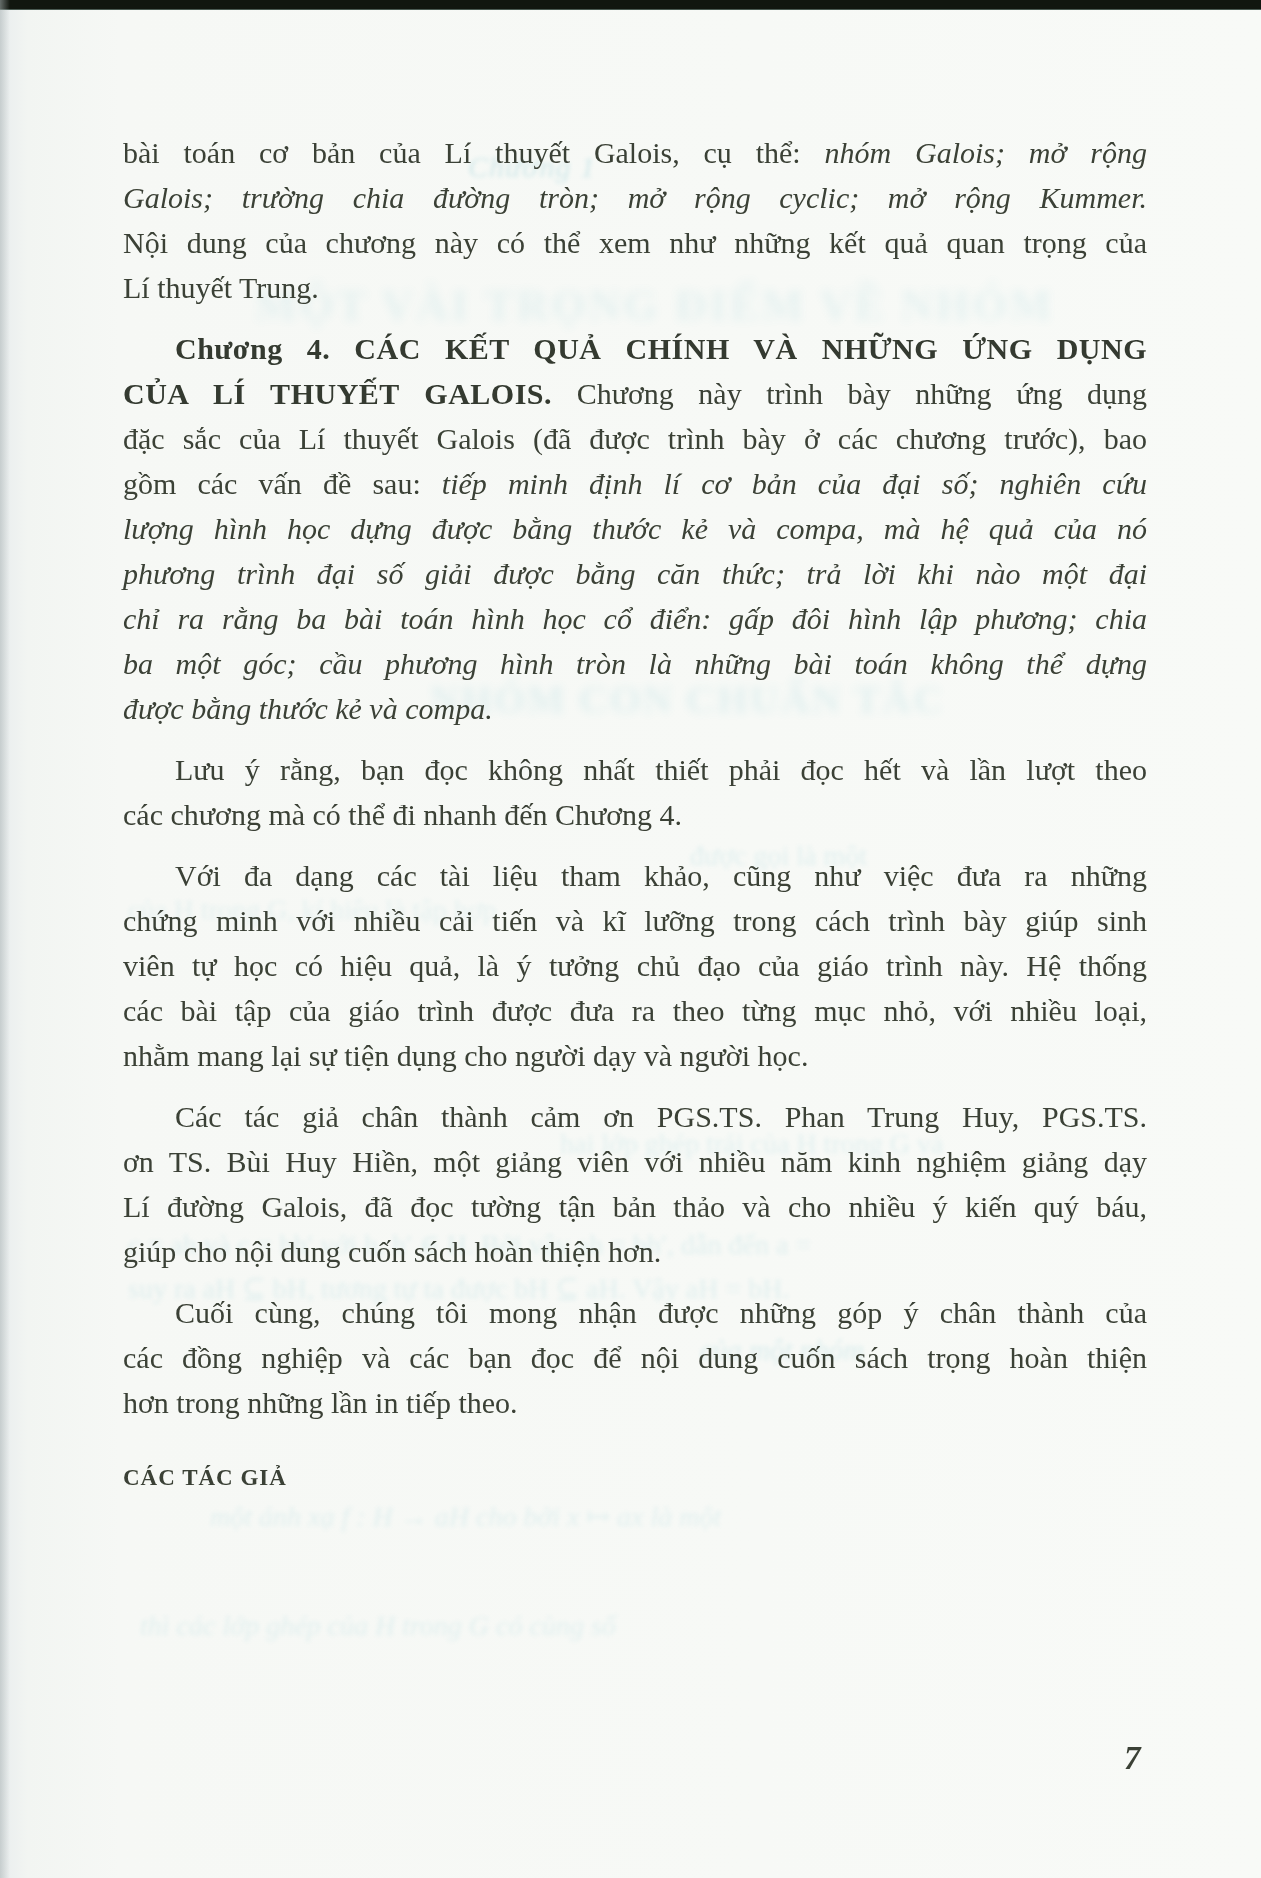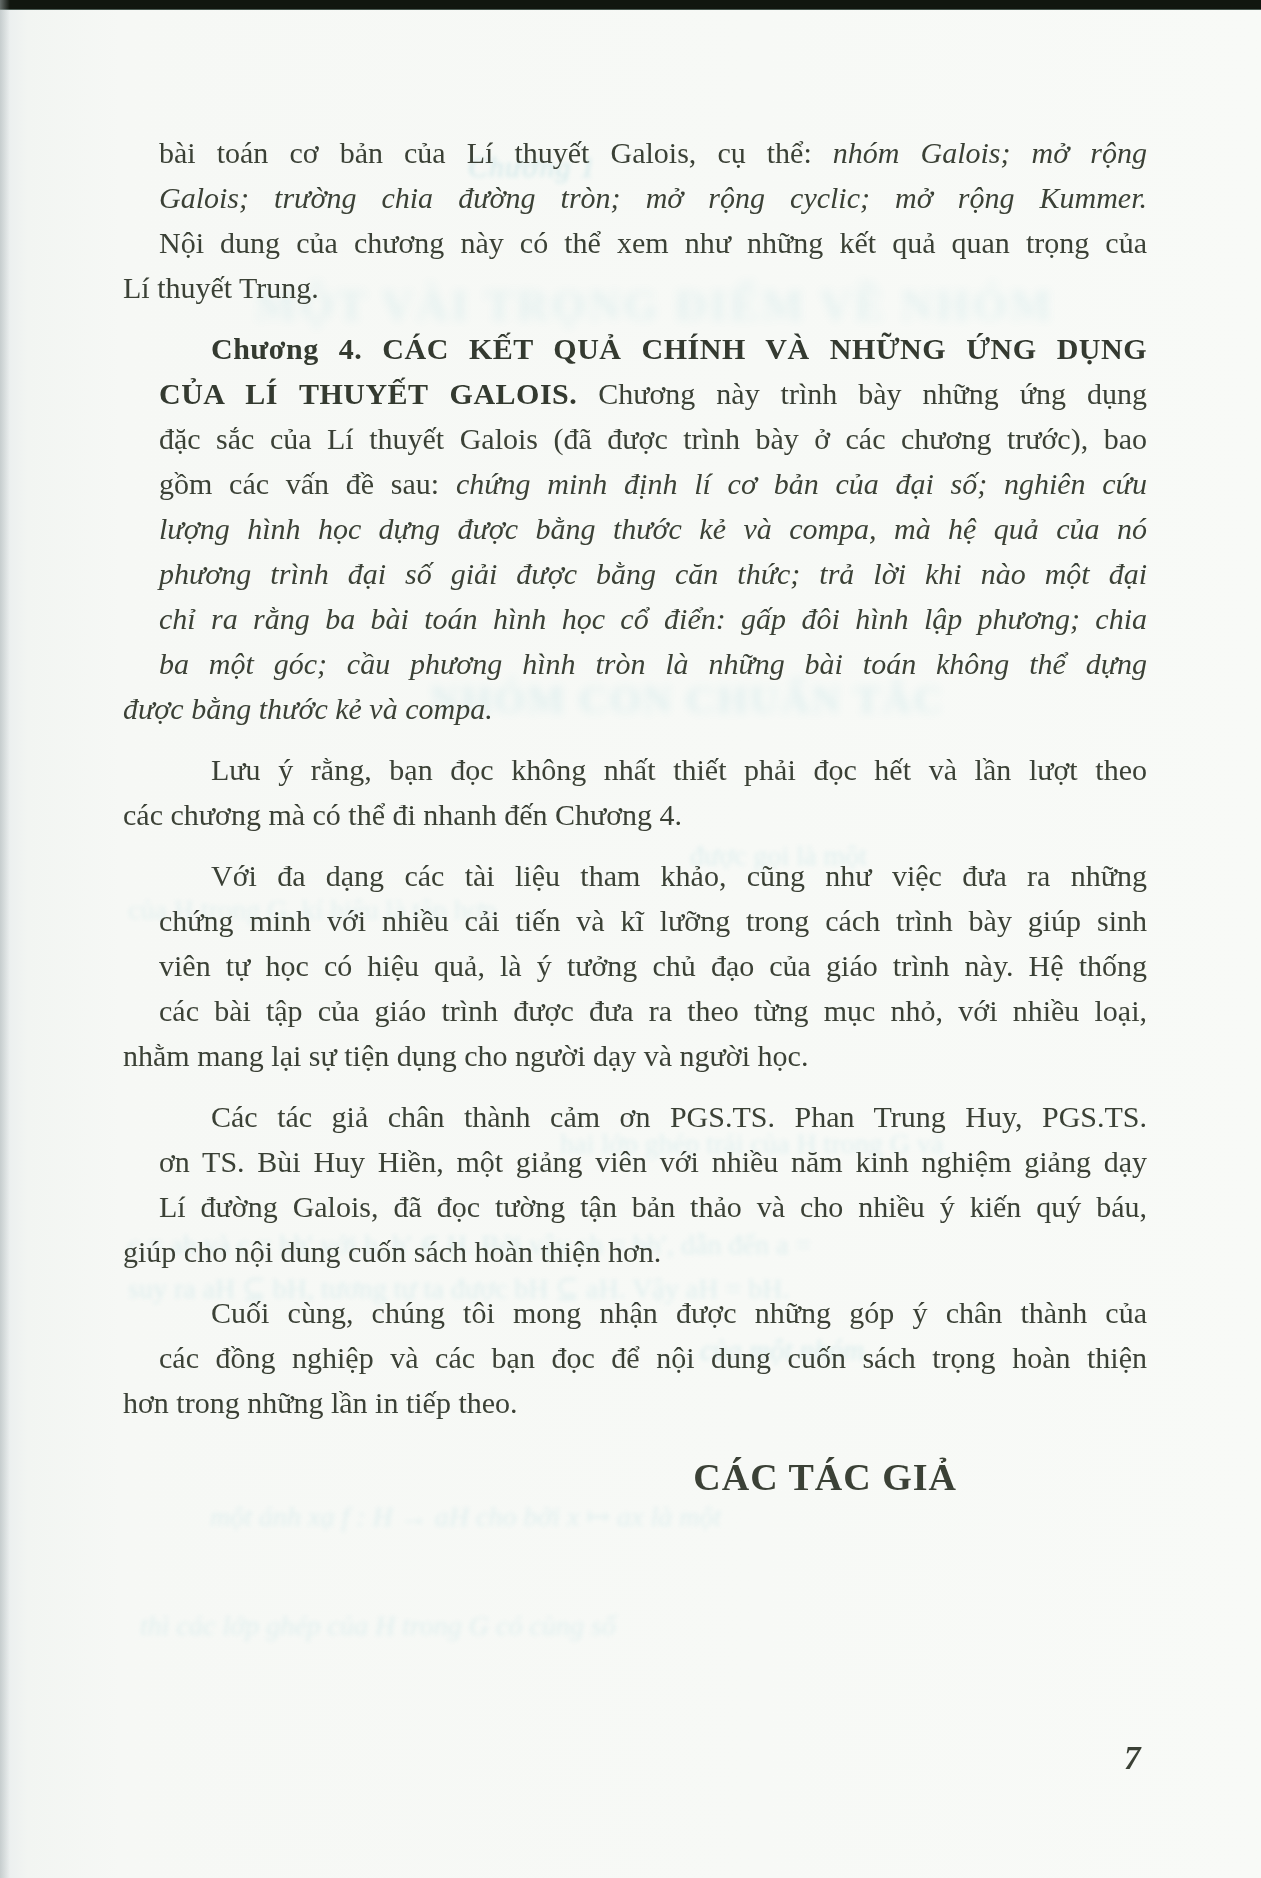--- a/index.html
+++ b/index.html
@@ -30,31 +30,31 @@
     position: absolute;
     left: 123px;
     top: 130px;
     width: 1024px;
     z-index: 2;
     font-size: 30px;
     line-height: 45px;
   }
   .paragraph { margin: 0 0 16px 0; }
   .line { text-align: justify; }
-  .line.justify { text-align-last: justify; margin-left: 36px; }
+  .line.justify { text-align-last: justify; }
   .line.indent { padding-left: 52px; }
   .run-r { font-style: normal; font-weight: normal; }
   .run-i { font-style: italic; }
   .run-b { font-weight: bold; letter-spacing: 0.5px; }
   .signature {
     margin-top: 30px;
-    text-align: right;
+    text-align: left;
     padding-right: 190px;
     font-weight: bold;
-    font-size: 38px;
+    font-size: 23px;
     letter-spacing: 1px;
   }
   .page-number {
     position: absolute;
     left: 1124px;
     top: 1740px;
     z-index: 2;
     font-size: 33px;
     font-weight: bold;
     font-style: italic;
@@ -86,21 +86,21 @@
         <div class="paragraph">
           <div class="line justify"><span class="run-r">bài toán cơ bản của Lí thuyết Galois, cụ thể: </span><span class="run-i">nhóm Galois; mở rộng</span></div>
           <div class="line justify"><span class="run-i">Galois; trường chia đường tròn; mở rộng cyclic; mở rộng Kummer.</span></div>
           <div class="line justify"><span class="run-r">Nội dung của chương này có thể xem như những kết quả quan trọng của</span></div>
           <div class="line last"><span class="run-r">Lí thuyết Trung.</span></div>
         </div>
         <div class="paragraph">
           <div class="line justify indent"><span class="run-b" style="color: rgb(52, 58, 48);">Chương 4. CÁC KẾT QUẢ CHÍNH VÀ NHỮNG ỨNG DỤNG</span></div>
           <div class="line justify"><span class="run-b" style="color: rgb(52, 58, 48);">CỦA LÍ THUYẾT GALOIS.</span><span class="run-r"> Chương này trình bày những ứng dụng</span></div>
           <div class="line justify"><span class="run-r">đặc sắc của Lí thuyết Galois (đã được trình bày ở các chương trước), bao</span></div>
-          <div class="line justify"><span class="run-r">gồm các vấn đề sau: </span><span class="run-i">chứng minh định lí cơ bản của đại số; nghiên cứu</span></div>
+          <div class="line justify"><span class="run-r">gồm các vấn đề sau: </span><span class="run-i">tiếp minh định lí cơ bản của đại số; nghiên cứu</span></div>
           <div class="line justify"><span class="run-i">lượng hình học dựng được bằng thước kẻ và compa, mà hệ quả của nó</span></div>
           <div class="line justify"><span class="run-i">phương trình đại số giải được bằng căn thức; trả lời khi nào một đại</span></div>
           <div class="line justify"><span class="run-i">chỉ ra rằng ba bài toán hình học cổ điển: gấp đôi hình lập phương; chia</span></div>
           <div class="line justify"><span class="run-i">ba một góc; cầu phương hình tròn là những bài toán không thể dựng</span></div>
           <div class="line last"><span class="run-i">được bằng thước kẻ và compa.</span></div>
         </div>
         <div class="paragraph">
           <div class="line justify indent"><span class="run-r">Lưu ý rằng, bạn đọc không nhất thiết phải đọc hết và lần lượt theo</span></div>
           <div class="line last"><span class="run-r">các chương mà có thể đi nhanh đến Chương 4.</span></div>
         </div>

